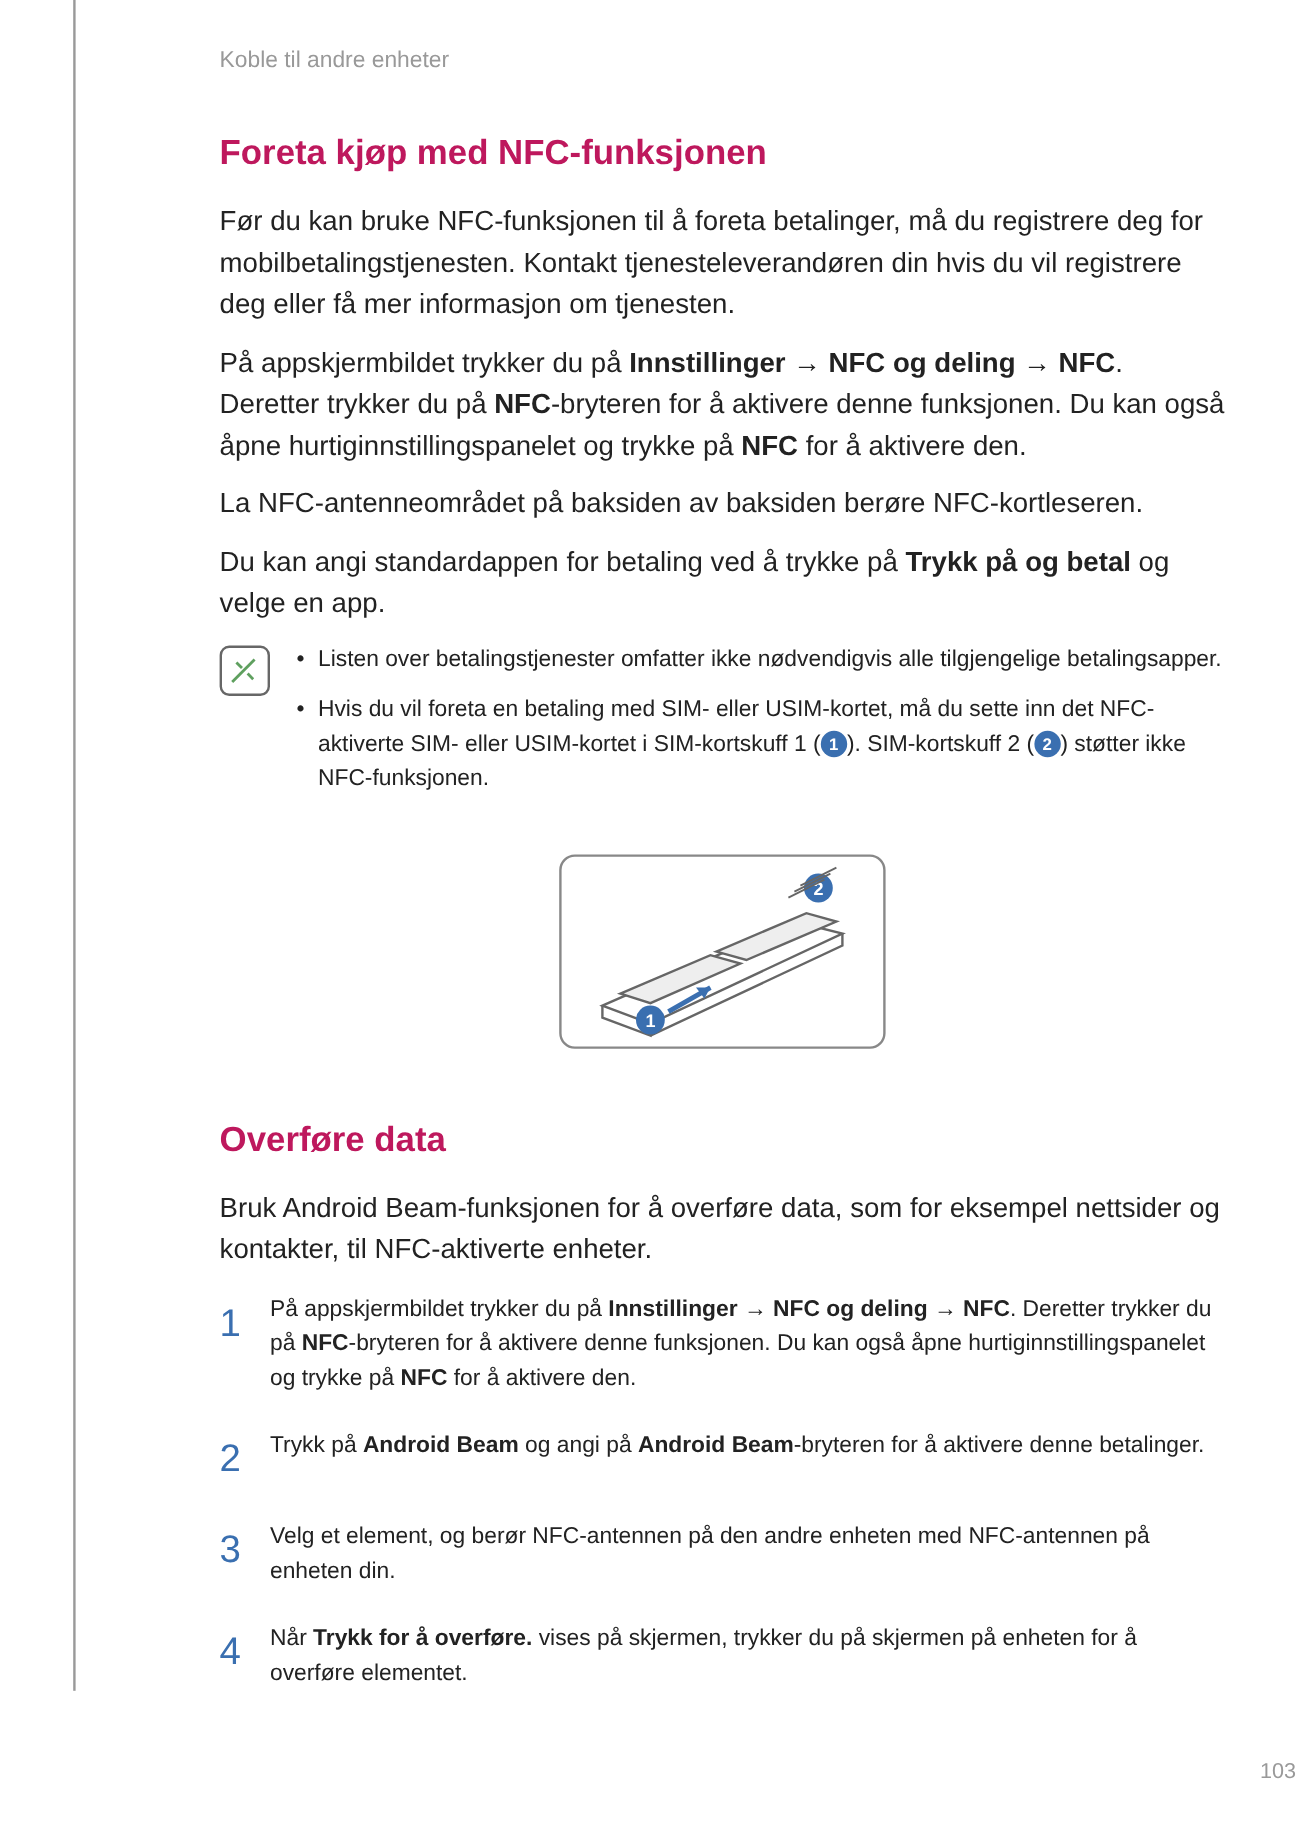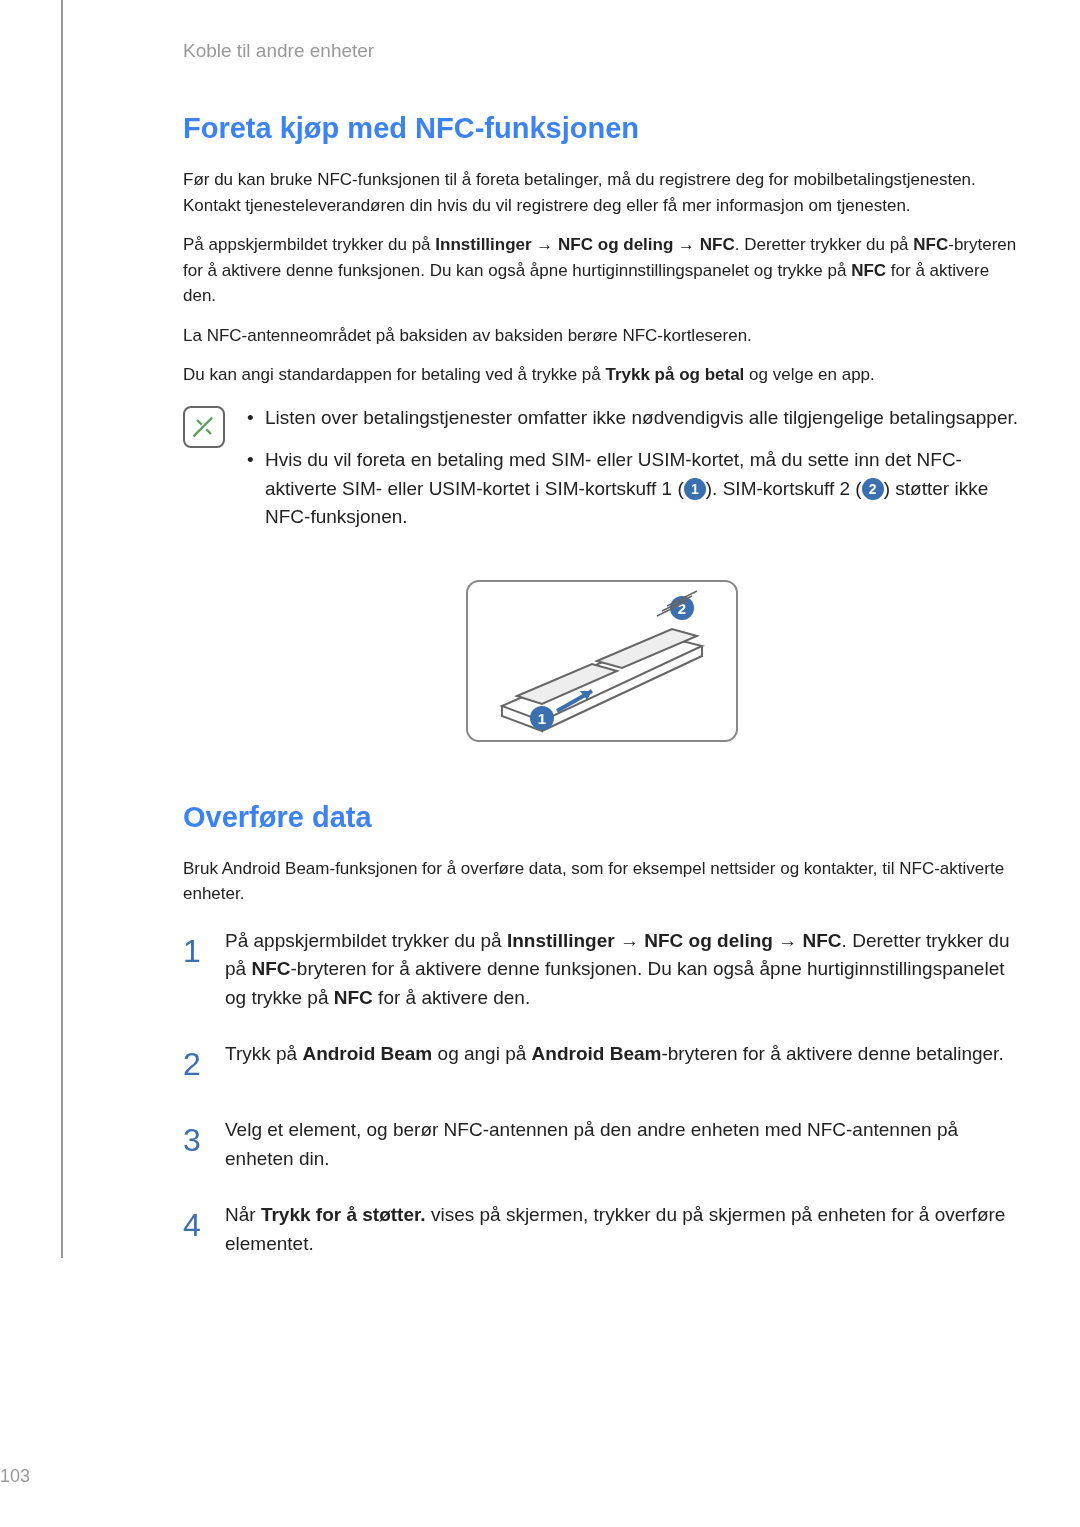--- a/index.html
+++ b/index.html
@@ -1,36 +1,36 @@
 <!DOCTYPE html>
 <html><head>
 <meta charset="utf-8">
 <style>
 * { margin: 0; padding: 0; box-sizing: border-box; }
 body { font-family: Arial, Helvetica, sans-serif; font-size: 19px; color: #222; background: #fff; width: 1080px; height: 1527px; position: relative; }
 .page { padding: 40px 75px 0 120px; border-left: 2px solid #999; margin-left: 61px; width: calc(1080px - 45px); }
 .breadcrumb { color: #999; font-size: 19px; margin-bottom: 50px; }
-h2 { color: #3b82f6; font-size: 29px; font-weight: bold; margin-bottom: 22px; }
-p { line-height: 1.5; margin-bottom: 14px; font-size: 17px; }
+h2 { color: #be185d; font-size: 29px; font-weight: bold; margin-bottom: 22px; }
+p { line-height: 1.5; margin-bottom: 14px; font-size: 23px; }
 .bold { font-weight: bold; }
 .arrow { font-family: Arial; }
 .note-block { display: flex; gap: 22px; margin-top: 16px; margin-bottom: 30px; }
 .note-icon { width: 42px; height: 42px; border: 2px solid #676767; border-radius: 8px; display:flex; align-items:center; justify-content:center; flex-shrink:0; margin-top:2px; }
 .note-icon svg { width: 28px; height: 28px; }
 .note-list { list-style: none; flex: 1; }
 .note-list li { display:flex; margin-bottom: 14px; line-height:1.5; }
 .note-list li .bullet { width: 18px; flex-shrink:0; }
 .circ { display:inline-flex; width:22px; height:22px; background:#3a6fb0; color:#fff; border-radius:50%; align-items:center; justify-content:center; font-size:14px; font-weight:bold; vertical-align: middle; }
 .figure { text-align:center; margin: 10px 0 50px 0; }
 .figure svg { width: 280px; height: 170px; }
 .section2 { margin-top: 30px; }
 .steps { list-style:none; margin-top: 20px; }
 .steps li { display:flex; gap:18px; margin-bottom: 28px; line-height:1.5; }
 .step-num { color:#3a6fb0; font-size: 32px; font-weight:400; width:24px; flex-shrink:0; }
-.page-num { position:absolute; bottom:40px; width:100%; text-align:left; color:#999; font-size:18px; left:0; }
+.page-num { position:absolute; bottom:40px; width:100%; text-align:right; color:#999; font-size:18px; left:0; }
 </style>
 </head>
 <body>
 
 <div class="page">
   <div class="breadcrumb">Koble til andre enheter</div>
 
   <h2>Foreta kjøp med NFC-funksjonen</h2>
 
   <p>Før du kan bruke NFC-funksjonen til å foreta betalinger, må du registrere deg for mobilbetalingstjenesten. Kontakt tjenesteleverandøren din hvis du vil registrere deg eller få mer informasjon om tjenesten.</p>
@@ -102,20 +102,20 @@
           <span>Trykk på </span><span class="bold">Android Beam</span><span> og angi på </span><span class="bold">Android Beam</span><span>-bryteren for å aktivere denne betalinger.</span>
         </span>
       </li>
       <li>
         <span class="step-num">3</span>
         <span>Velg et element, og berør NFC-antennen på den andre enheten med NFC-antennen på enheten din.</span>
       </li>
       <li>
         <span class="step-num">4</span>
         <span>
-          <span>Når </span><span class="bold">Trykk for å støtter.</span><span> vises på skjermen, trykker du på skjermen på enheten for å overføre elementet.</span>
+          <span>Når </span><span class="bold">Trykk for å overføre.</span><span> vises på skjermen, trykker du på skjermen på enheten for å overføre elementet.</span>
         </span>
       </li>
     </ol>
   </div>
 </div>
 
 <div class="page-num">103</div>
 
 </body></html>

